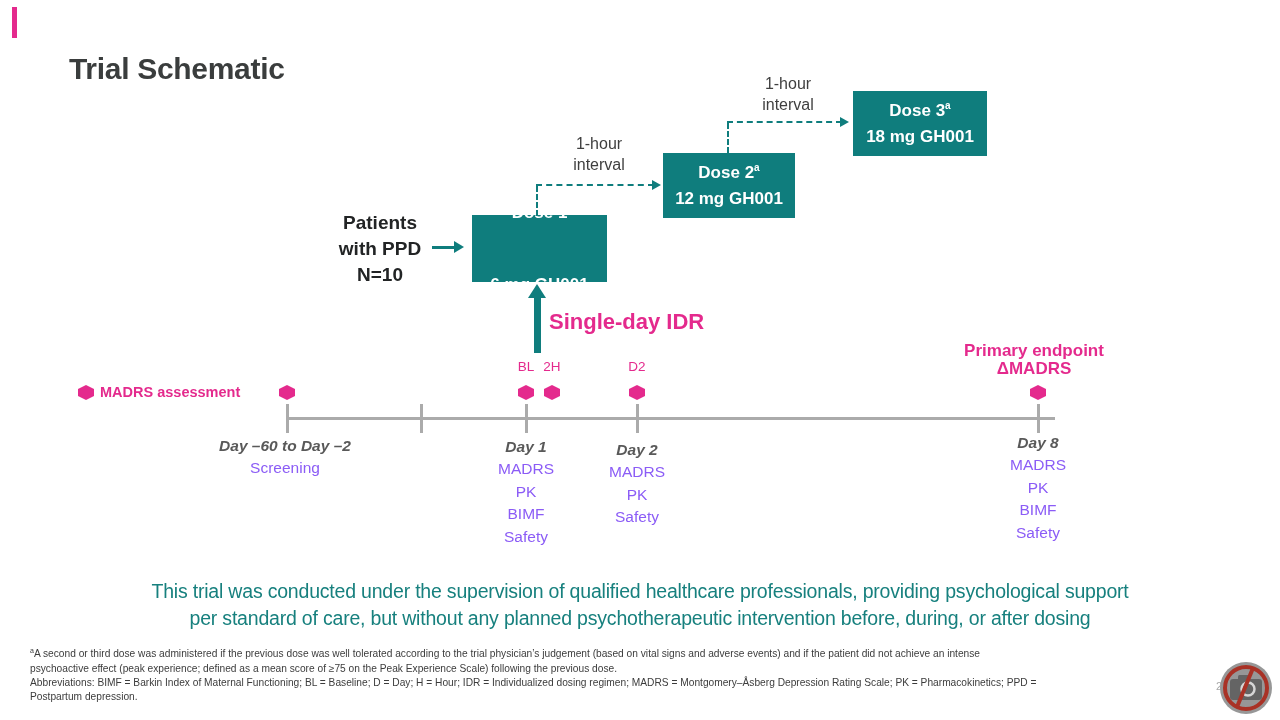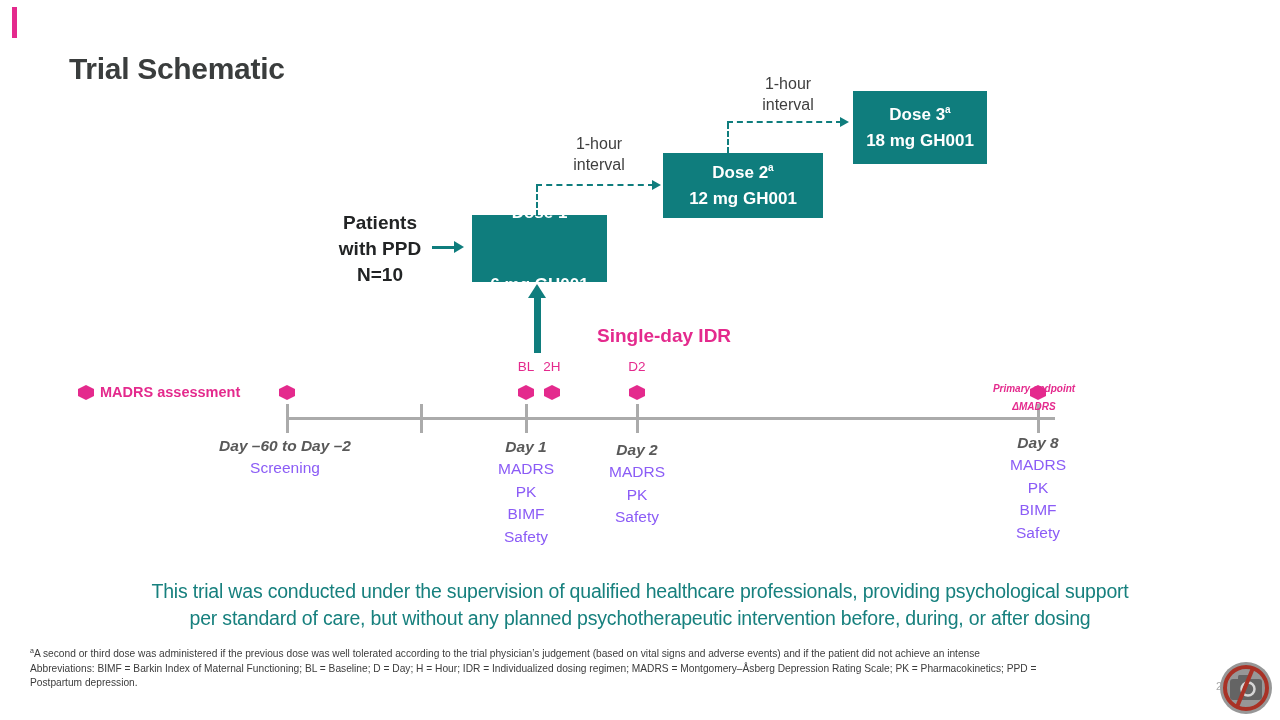--- a/index.html
+++ b/index.html
@@ -13,46 +13,46 @@
 
   .title{left:69px;top:52px;font-size:30px;font-weight:700;color:#3A3D3D;letter-spacing:-0.3px;}
 
   
   .dose-box{
     background:#0F7D7D;color:#ffffff;font-weight:700;font-size:17px;line-height:26px;
     display:flex;flex-direction:column;align-items:center;justify-content:center;text-align:center;
   }
   .dose-box sup{font-size:10px;line-height:0;}
   .box1{left:472px;top:215px;width:135px;height:67px;gap:46px;}
-  .box2{left:663px;top:153px;width:160px;height:65px;}
-  .box3{left:853px;top:91px;width:134px;height:73px;}
+  .box2{left:663px;top:153px;width:132px;height:65px;}
+  .box3{left:853px;top:91px;width:134px;height:65px;}
 
   .patients{left:305px;top:210px;width:150px;text-align:center;font-size:19px;font-weight:700;color:#222425;line-height:26px;}
 
   .hline-solid{height:3px;background:#0F7D7D;}
   .arrow-right{width:0;height:0;border-top:6px solid transparent;border-bottom:6px solid transparent;border-left:10px solid #0F7D7D;}
   .arrow-right-sm{width:0;height:0;border-top:5px solid transparent;border-bottom:5px solid transparent;border-left:9px solid #0F7D7D;}
   .arrow-up{width:0;height:0;border-left:9px solid transparent;border-right:9px solid transparent;border-bottom:14px solid #0F7D7D;}
   .dash-v{border-left:2px dashed #0F7D7D;width:0;}
   .dash-h{border-top:2px dashed #0F7D7D;height:0;}
 
   .interval-label{width:100px;text-align:center;font-size:16px;color:#3F3F3F;line-height:21px;}
 
   .idr-shaft{left:534px;top:296px;width:7px;height:57px;background:#0F7D7D;}
-  .idr-label{left:549px;top:325px;font-size:19px;font-weight:700;color:#E42A8D;margin-left:48px;}
+  .idr-label{left:549px;top:309px;font-size:22px;font-weight:700;color:#E42A8D;}
 
   
   .tl-line{left:287px;top:417px;width:768px;height:3px;background:#ABABAB;}
   .tick{width:3px;height:29px;top:404px;background:#ABABAB;}
   .hex{width:16px;height:15px;background:#E42A8D;
        clip-path:polygon(50% 0,100% 27%,100% 73%,50% 100%,0 73%,0 27%);
        filter:drop-shadow(0 0 1.5px #F29BC8);}
   .marker-label{width:40px;text-align:center;font-size:13.5px;font-weight:400;color:#E42A8D;top:359px;}
   .legend-label{left:100px;top:384px;font-size:14.5px;font-weight:700;color:#E42A8D;}
-  .primary-endpoint{left:934px;top:342px;width:200px;text-align:center;font-size:10px;font-weight:700;font-style:italic;color:#E42A8D;line-height:18px;margin-top:38px;}
+  .primary-endpoint{left:934px;top:342px;width:200px;text-align:center;font-size:17px;font-weight:700;color:#E42A8D;line-height:18px;}
 
   .day-col{width:200px;text-align:center;}
   .day-title{font-size:15.5px;font-weight:700;font-style:italic;color:#595959;line-height:22px;}
   .day-item{font-size:15.5px;color:#8b5cf6;line-height:22.5px;}
 
   .statement{left:0;top:578px;width:1280px;text-align:center;color:#17807E;font-size:19.5px;line-height:26.5px;letter-spacing:-0.2px;}
 
   .footnotes{left:30px;top:644px;width:1150px;font-size:10.2px;color:#3C3C3C;line-height:14.3px;}
   .footnotes sup{font-size:7px;}
 
@@ -159,20 +159,21 @@
     <div class="day-item">Safety</div>
   </div>
 
   <div class="abs statement">
     <div>This trial was conducted under the supervision of qualified healthcare professionals, providing psychological support</div>
     <div>per standard of care, but without any planned psychotherapeutic intervention before, during, or after dosing</div>
   </div>
 
   <div class="abs footnotes">
     <div><sup>a</sup><span>A second or third dose was administered if the previous dose was well tolerated according to the trial physician’s judgement (based on vital signs and adverse events) and if the patient did not achieve an intense</span></div>
+    <div>psychoactive effect (peak experience; defined as a mean score of ≥75 on the Peak Experience Scale) following the previous dose.</div>
     <div>Abbreviations: BIMF = Barkin Index of Maternal Functioning; BL = Baseline; D = Day; H = Hour; IDR = Individualized dosing regimen; MADRS = Montgomery–Åsberg Depression Rating Scale; PK = Pharmacokinetics; PPD =</div>
     <div>Postpartum depression.</div>
   </div>
 
   <div class="abs page-number">22</div>
 
   <div class="abs placeholder-icon">
     <svg width="56" height="56" viewBox="0 0 56 56">
       <circle cx="28" cy="28" r="26" fill="#979797"></circle>
       <rect x="20" y="15" width="11" height="6" rx="1.5" fill="#646464"></rect>

